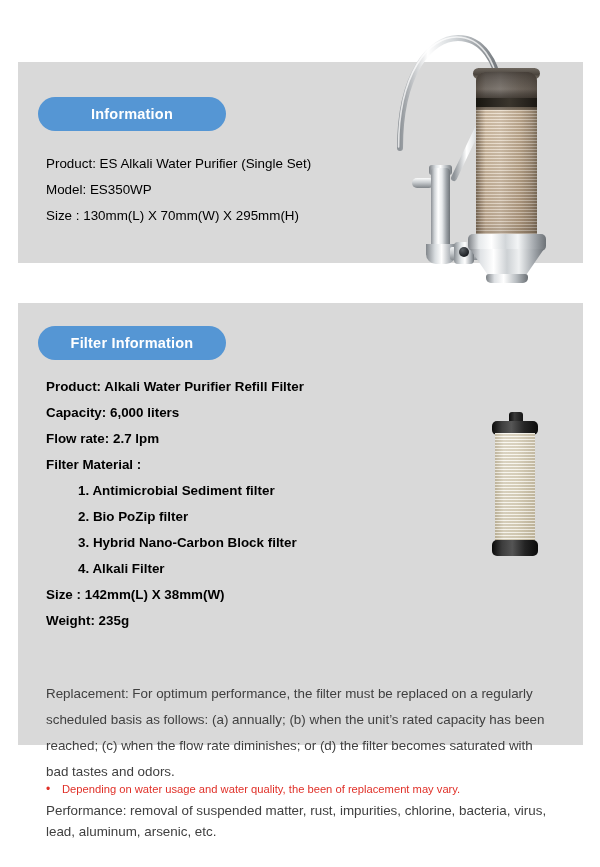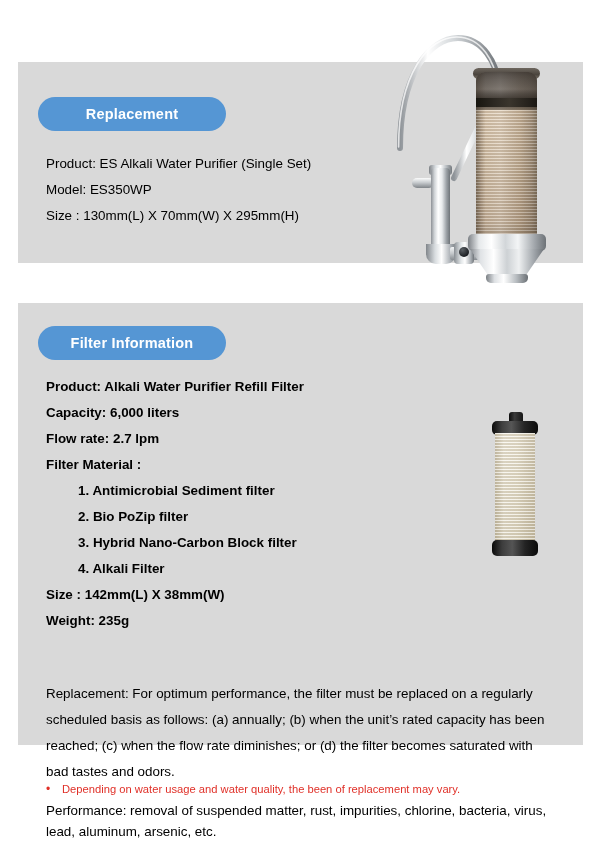--- a/index.html
+++ b/index.html
@@ -74,21 +74,21 @@
   }
   .line.indent {
     padding-left: 32px;
   }
 
   
   .para {
     position: absolute;
     left: 28px;
     width: 512px;
-    color: #000000;
+    color: #404040;
     font-size: 13.4px;
     line-height: 26px;
   }
   #replacement-paragraph { top: 378px; }
 
   .note-row {
     position: absolute;
     left: 28px;
     width: 520px;
     top: 478px;
@@ -358,21 +358,21 @@
   }
 </style>
 </head>
 <body>
 
 <div class="page">
 
   <div class="panel" id="panel-info">
 
     <div class="pill">
-      <span>Replacement</span>
+      <span>Information</span>
     </div>
 
     <div class="lines">
       <div class="line">Product: ES Alkali Water Purifier (Single Set)</div>
       <div class="line">Model: ES350WP</div>
       <div class="line">Size : 130mm(L) X 70mm(W) X 295mm(H)</div>
     </div>
 
   </div>
 

